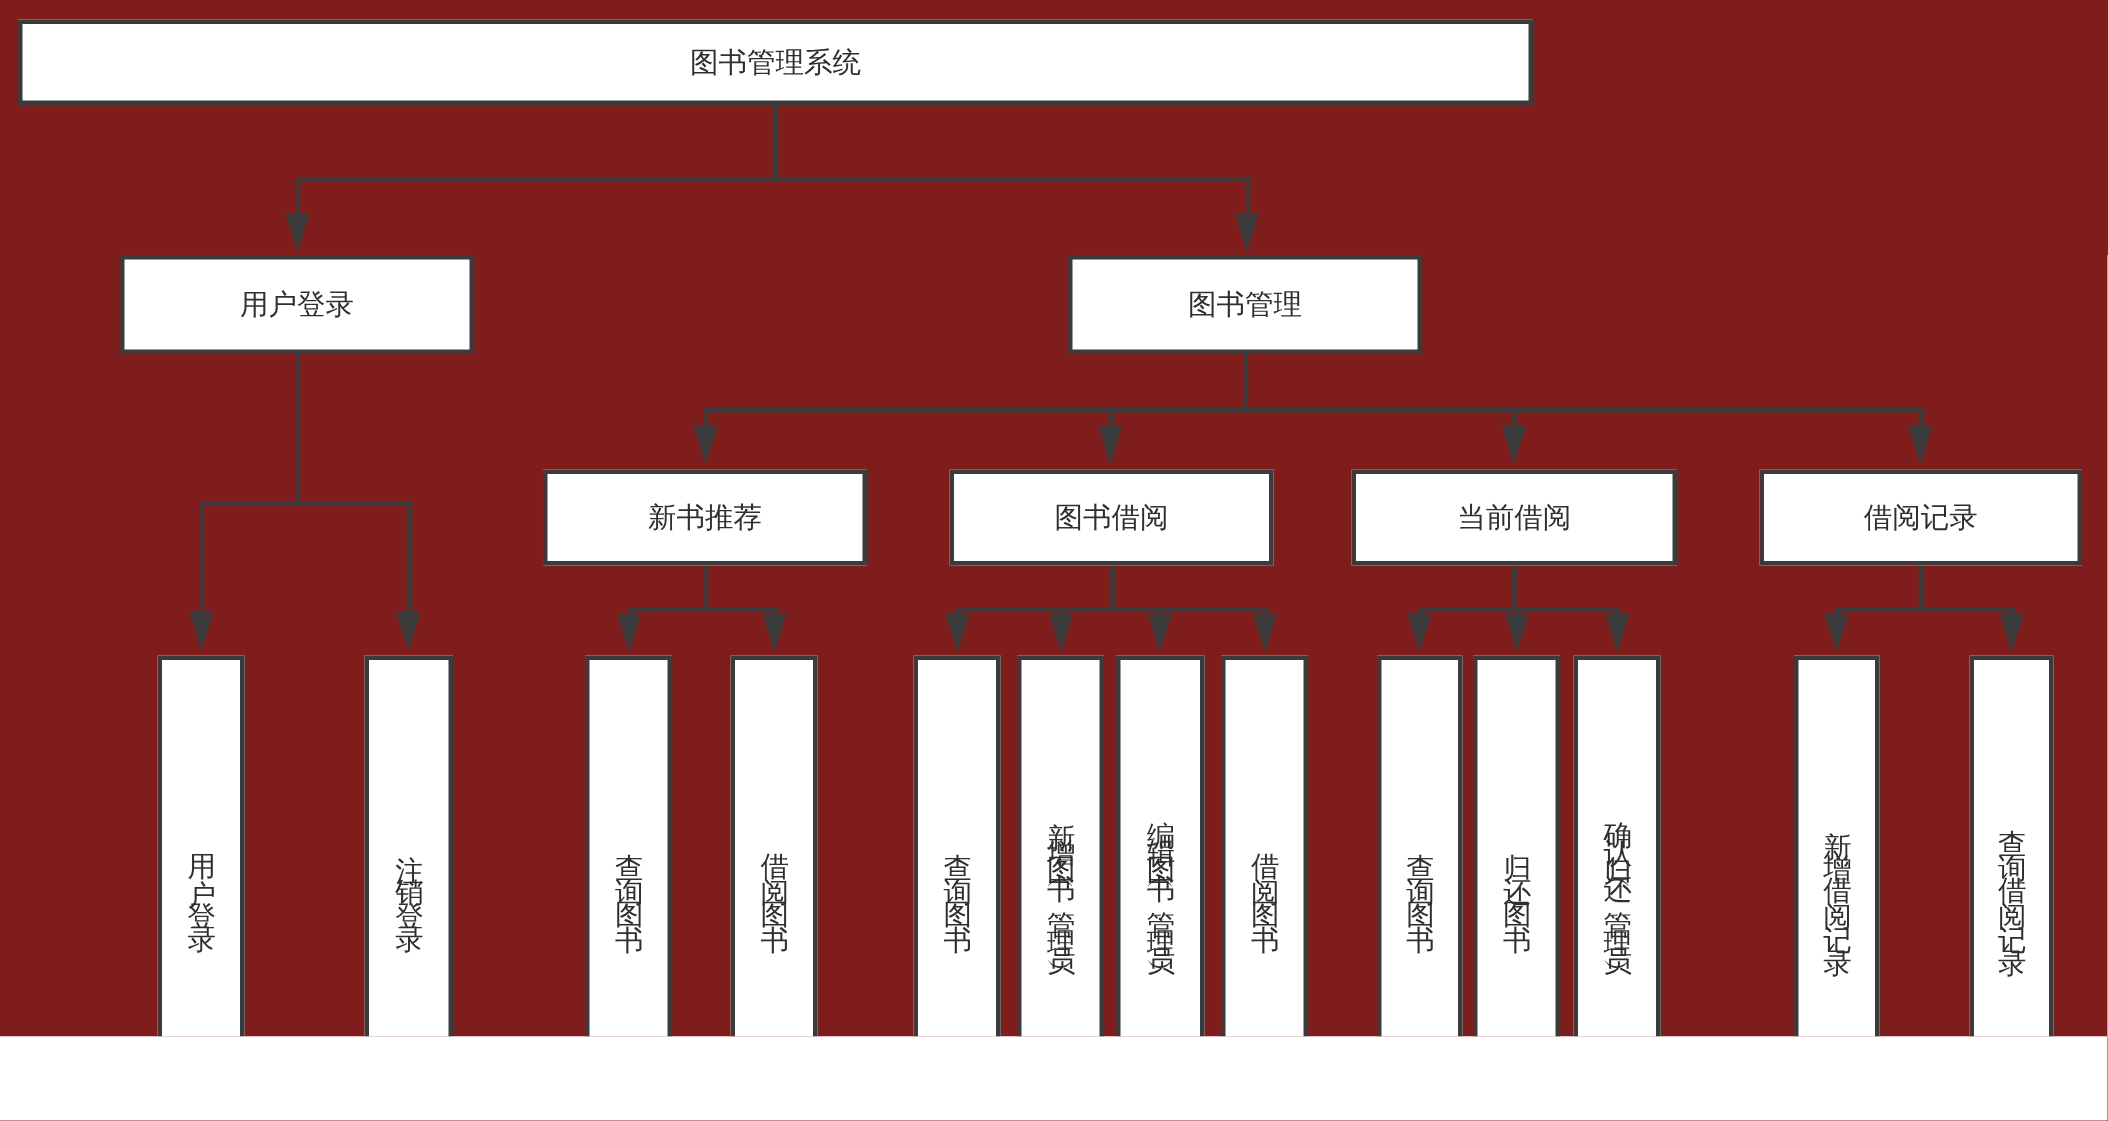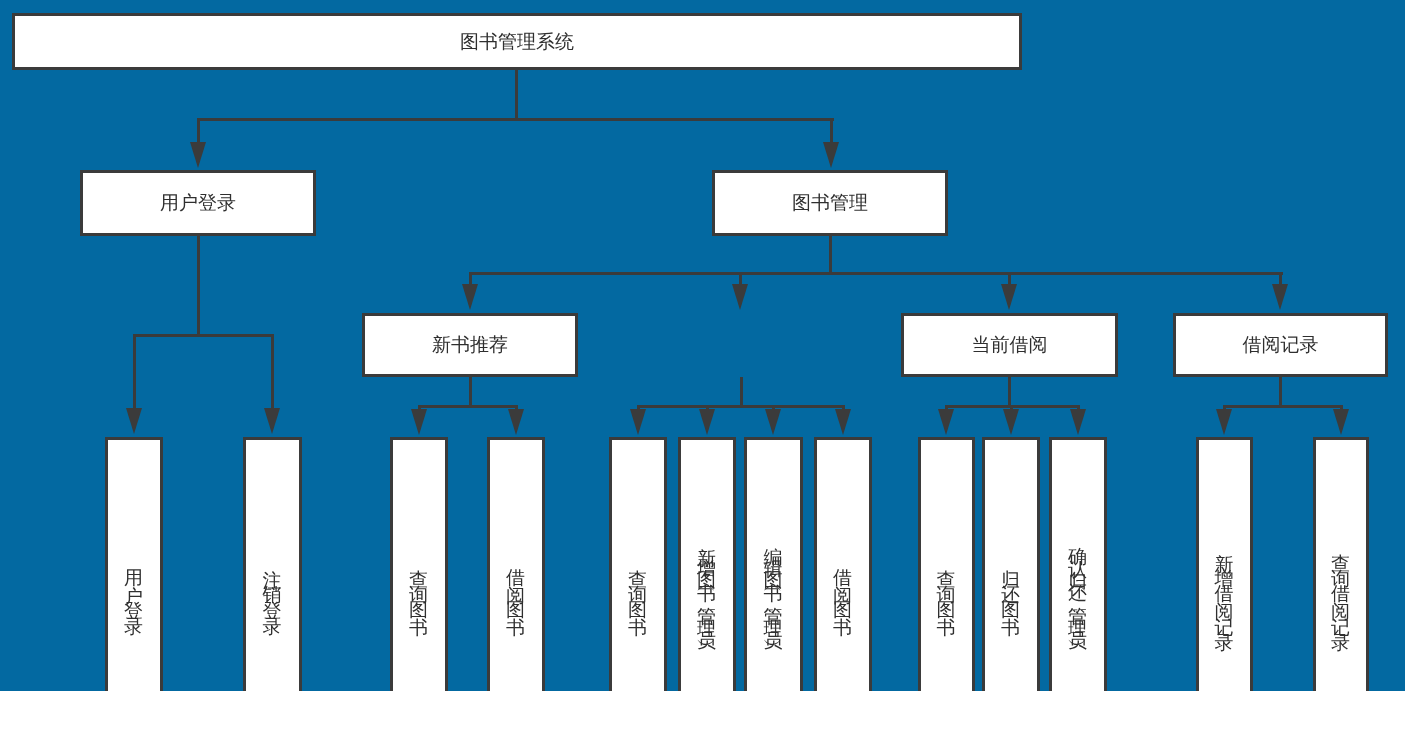--- a/index.html
+++ b/index.html
@@ -1,17 +1,17 @@
 <!DOCTYPE html>
 <html style="--line: #3b3b3b; --wm: #c9c9c9;"><head>
 <meta charset="utf-8">
 <style>
   html,body{margin:0;padding:0;background:#fff}
   .canvas{
-    position:relative;width:1405px;height:691px;background:#0369a1;
+    position:relative;width:1405px;height:691px;background:#7f1d1d;
     font-family:"Liberation Sans",sans-serif;color:#2f2f2f;overflow:hidden;
   }
   .node{
     position:absolute;box-sizing:border-box;
     border:3px solid var(--line,#3b3b3b);background:#fff;
     display:flex;align-items:center;justify-content:center;
     font-size:19px;text-align:center;z-index:2;
   }
   .leaf{top:437px;height:298px}
   .vtext{writing-mode:vertical-rl;text-orientation:mixed;letter-spacing:16px;line-height:1;display:block}
@@ -98,20 +98,23 @@
   <div class="node" style="left:80px;top:170px;width:236px;height:66px">
     <span>用户登录</span>
   </div>
   <div class="node" style="left:362px;top:313px;width:216px;height:64px">
     <span>新书推荐</span>
   </div>
 
   <div class="node" style="left:712px;top:170px;width:236px;height:66px">
     <span>图书管理</span>
   </div>
+  <div class="node" style="left:633px;top:313px;width:216px;height:64px">
+    <span>图书借阅</span>
+  </div>
   <div class="node" style="left:901px;top:313px;width:217px;height:64px">
     <span>当前借阅</span>
   </div>
   <div class="node" style="left:1173px;top:313px;width:215px;height:64px">
     <span>借阅记录</span>
   </div>
 
   <div class="node leaf" style="left:105px;width:58px">
     <span class="vtext">用户登录</span>
   </div>

